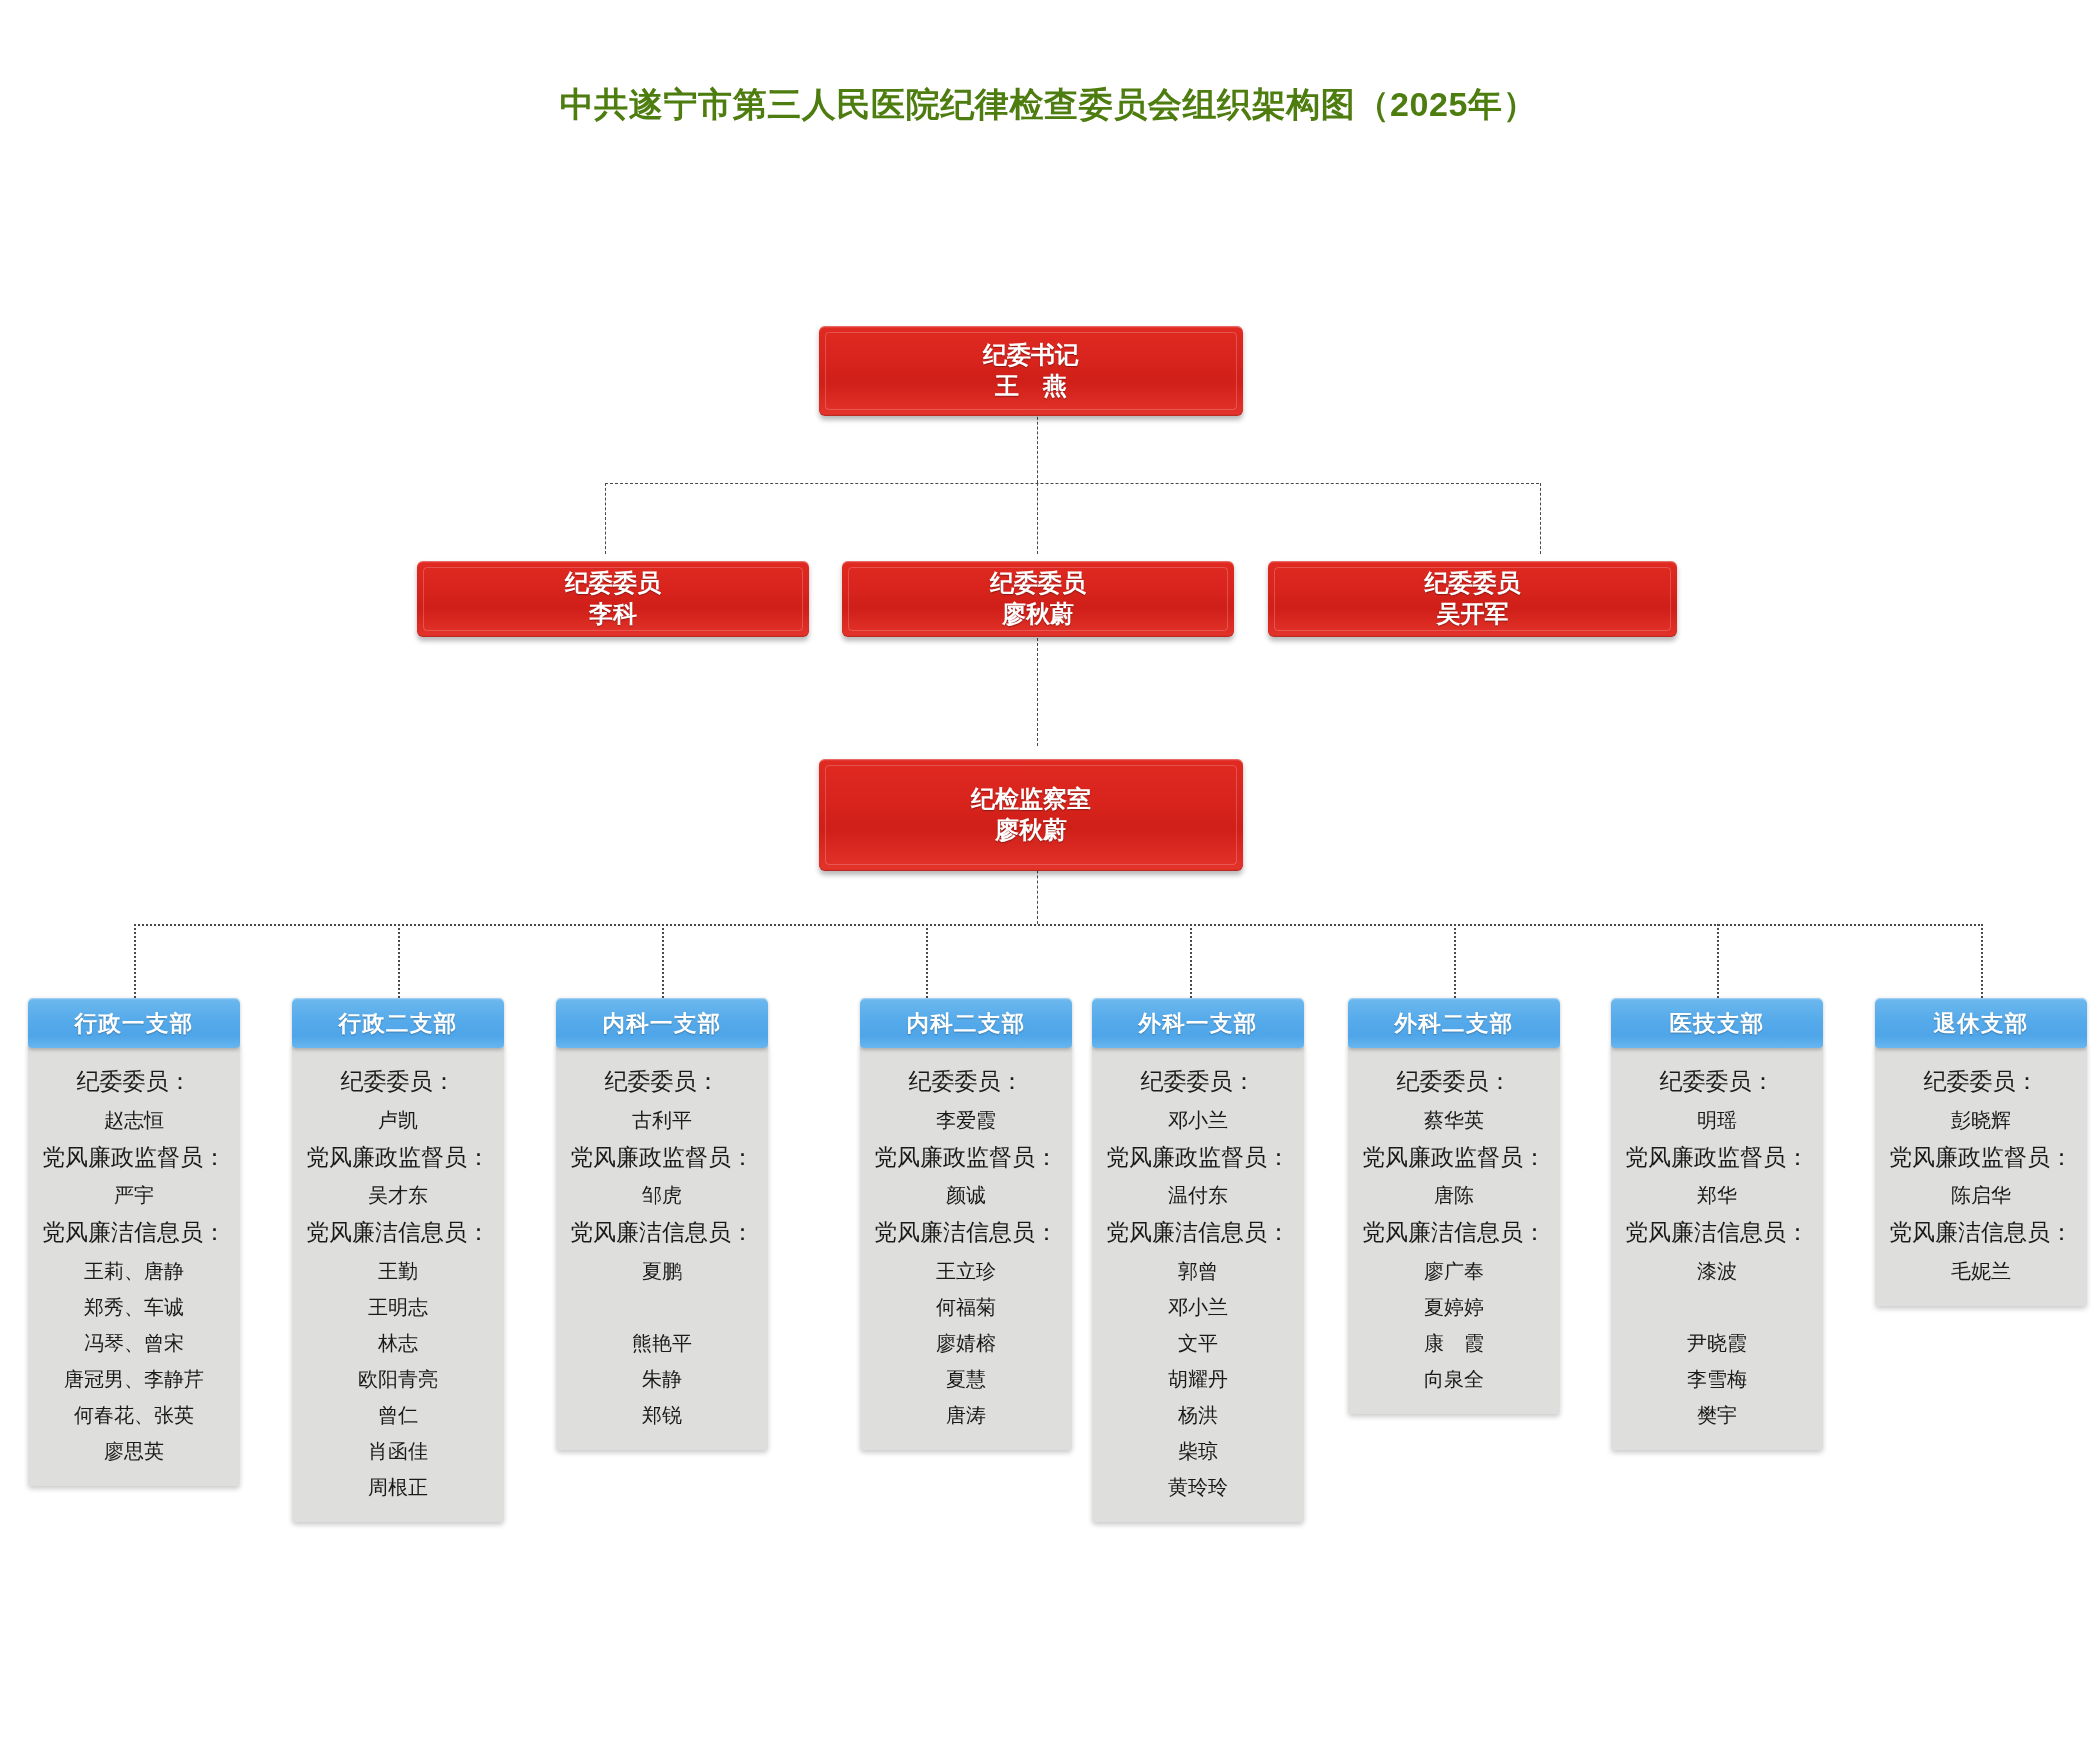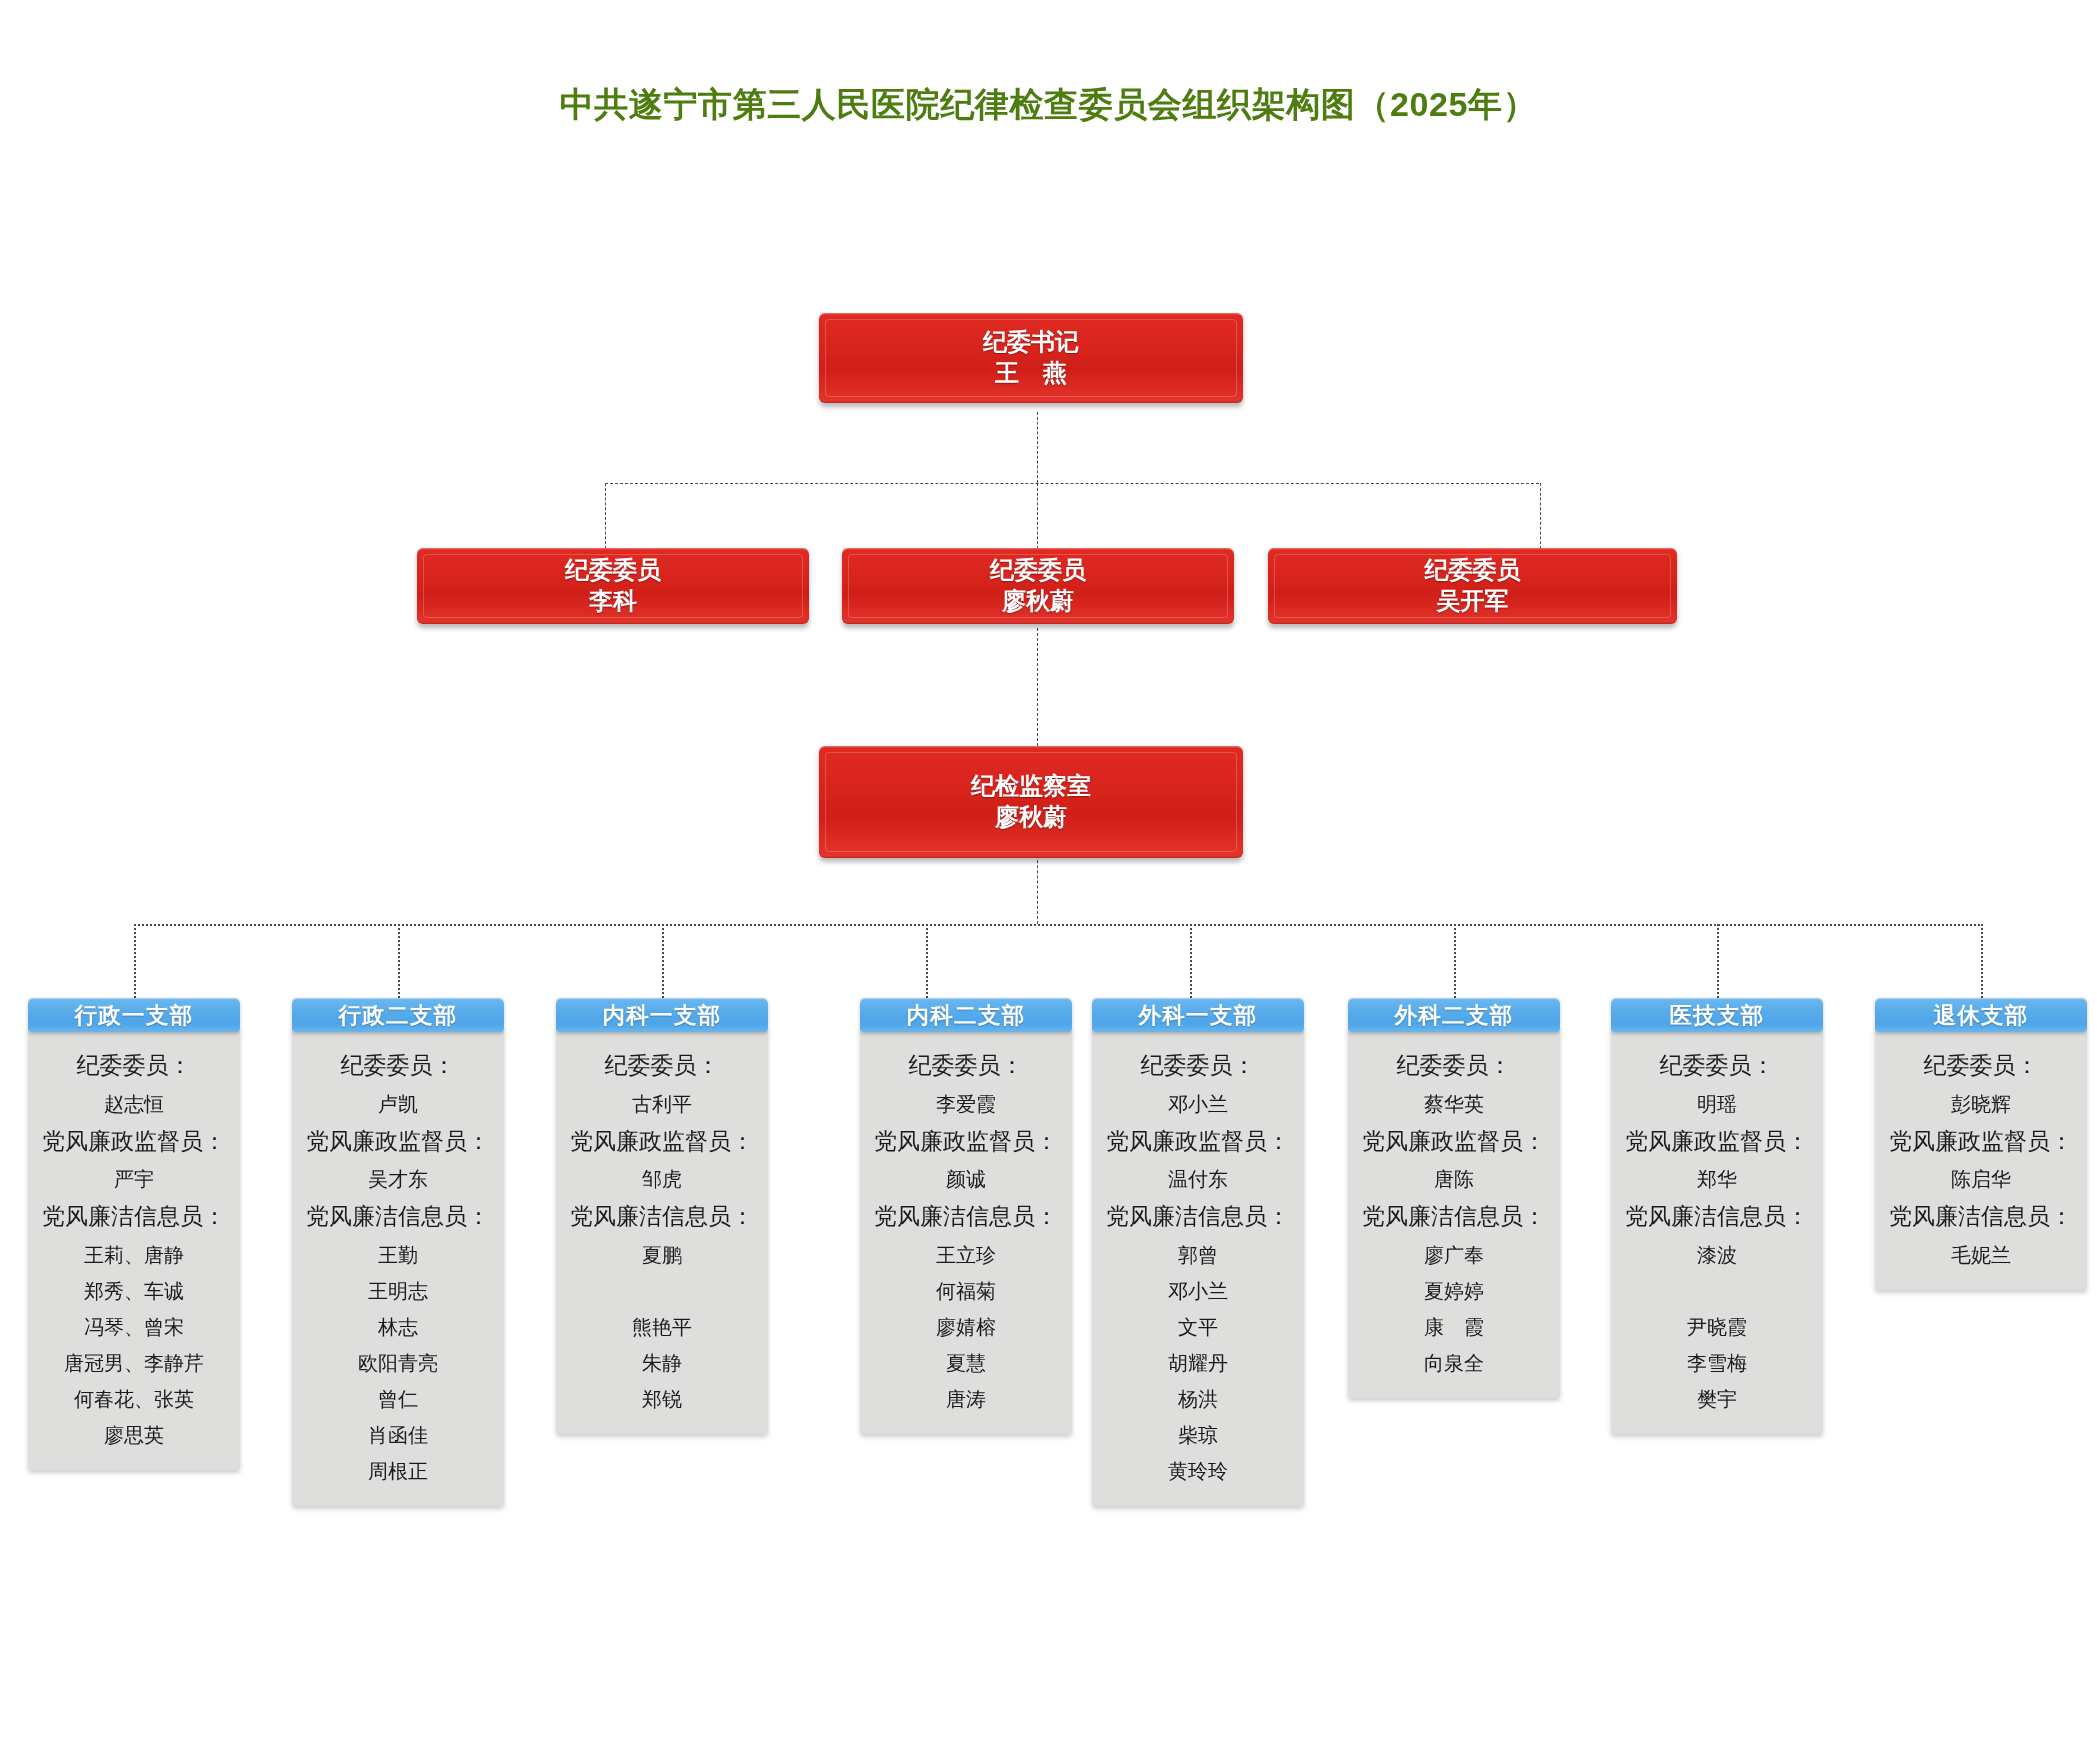--- a/index.html
+++ b/index.html
@@ -34,40 +34,41 @@
     display:flex;
     flex-direction:column;
     align-items:center;
     justify-content:center;
     font-family:"Liberation Sans","DejaVu Sans",sans-serif;
     font-weight:bold;
     font-size:24px;
     line-height:1.28;
     text-shadow:0 0.6px 1.3px rgba(0,0,0,.35);
     z-index:5;
+    margin-top:13px;
   }
   .rbox .inner-bevel{
     position:absolute;
     left:6.4px;right:6.4px;top:5.8px;bottom:5.8px;
     border:0.6px solid rgba(255,255,255,.20);
     border-radius:3.9px;
     pointer-events:none;
   }
   .rbox span{position:relative;z-index:2;white-space:pre;}
 
   
   .branch{
     position:absolute;
     width:212px;
     z-index:4;
   }
   .branch-head{
     position:relative;
     box-sizing:border-box;
-    height:34px;
+    height:50px;
     border-radius:5.1px 5.1px 3.9px 3.9px;
     background:linear-gradient(180deg,#6db8ee 0%,#55aaea 45%,#4ea5e8 75%,#68b6ef 100%);
     box-shadow:0 1.9px 3.9px rgba(0,0,0,.22), inset 0 1.3px 0 rgba(255,255,255,.35);
     color:#ffffff;
     font-family:"Liberation Sans","DejaVu Sans",sans-serif;
     font-weight:bold;
     font-size:22.5px;
     display:flex;align-items:center;justify-content:center;
     letter-spacing:1.3px;
     text-shadow:0 0.6px 1.3px rgba(0,0,0,.25);

